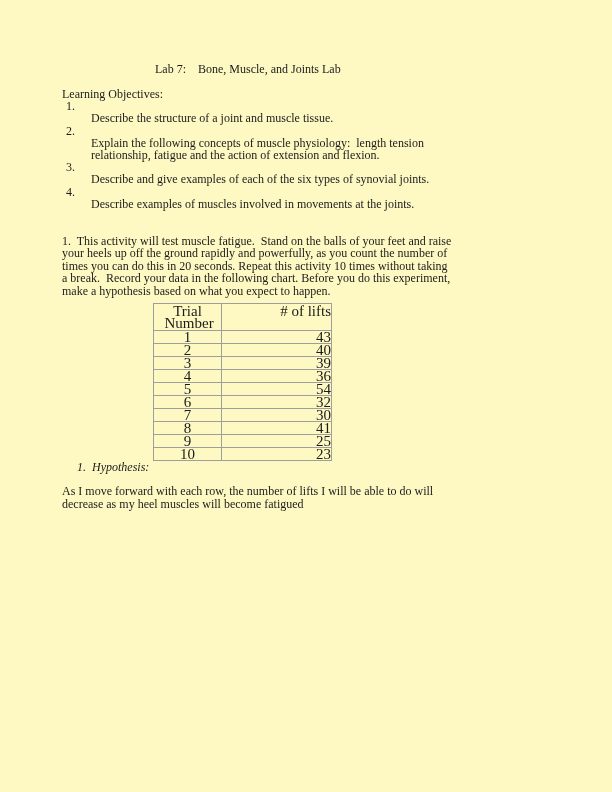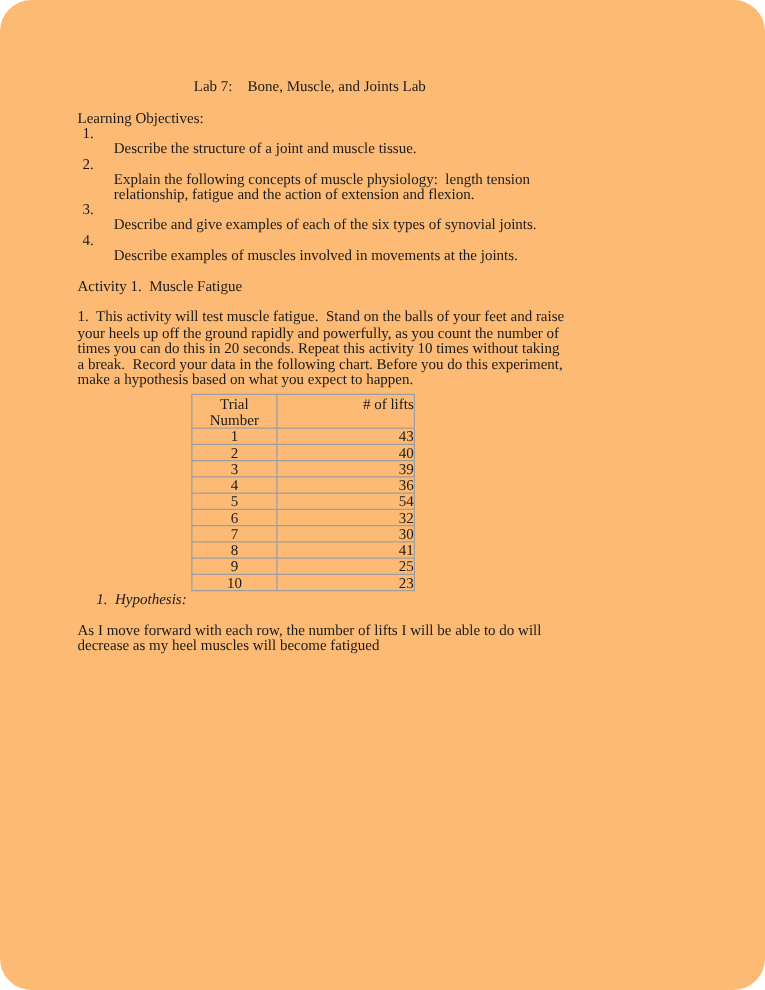--- a/index.html
+++ b/index.html
@@ -12,23 +12,22 @@
     height: 792px;
     font-family: "Liberation Serif", "DejaVu Serif", serif;
     font-size: 12px;
     line-height: 12.4px;
     color: #1b1b1b;
   }
   .page {
     position: relative;
     width: 612px;
     height: 792px;
-    background: #fdba74;
+    background: #fef9c3;
     overflow: hidden;
-    border-radius: 25px;
   }
   .content {
     position: absolute;
     left: 62px;
     top: 63px;
     width: 393px;
   }
   .pre { white-space: pre-wrap; }
   .blank { height: 12.4px; }
   .title-line { padding-left: 93px; white-space: pre-wrap; }
@@ -39,21 +38,21 @@
     width: 29px;
     box-sizing: border-box;
     padding-left: 4px;
   }
   .obj-text { flex: 1; white-space: pre-wrap; margin-top: 12px; }
   .tbl-wrap { margin-top: 6px; margin-left: 91px; }
   table.data-table { border-collapse: collapse; }
   .data-table th, .data-table td {
     border: 1px solid #9e9e9e;
     font-weight: normal;
-    font-size: 12px;
+    font-size: 15px;
     padding: 0;
   }
   .data-table th { line-height: 12.3px; vertical-align: top; padding-top: 1px; }
   .data-table td { line-height: 12px; height: 12px; }
   .col-trial { width: 67px; text-align: center; }
   .col-lifts { width: 109px; text-align: right; padding-left: 5px; }
   .hdr-trial-inner { width: 46px; margin: 0 auto; text-align: center; }
   .hyp-line { margin-left: 15px; white-space: pre-wrap; font-style: italic; }
 </style>
 </head>
@@ -80,21 +79,20 @@
       <div class="obj-num">3.</div>
       <div class="obj-text">Describe and give examples of each of the six types of synovial joints.</div>
     </div>
     <div class="objective">
       <div class="obj-num">4.</div>
       <div class="obj-text">Describe examples of muscles involved in movements at the joints.</div>
     </div>
 
     <div class="blank"></div>
 
-    <div class="pre">Activity 1.  Muscle Fatigue</div>
 
     <div class="blank"></div>
 
     <div class="pre">1.  This activity will test muscle fatigue.  Stand on the balls of your feet and raise your heels up off the ground rapidly and powerfully, as you count the number of times you can do this in 20 seconds. Repeat this activity 10 times without taking a break.  Record your data in the following chart. Before you do this experiment, make a hypothesis based on what you expect to happen.</div>
 
     <div class="tbl-wrap">
       <table class="data-table">
         <thead>
           <tr>
             <th class="col-trial">

